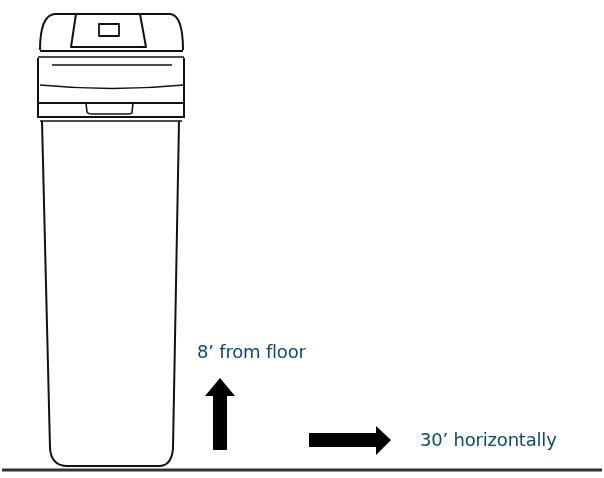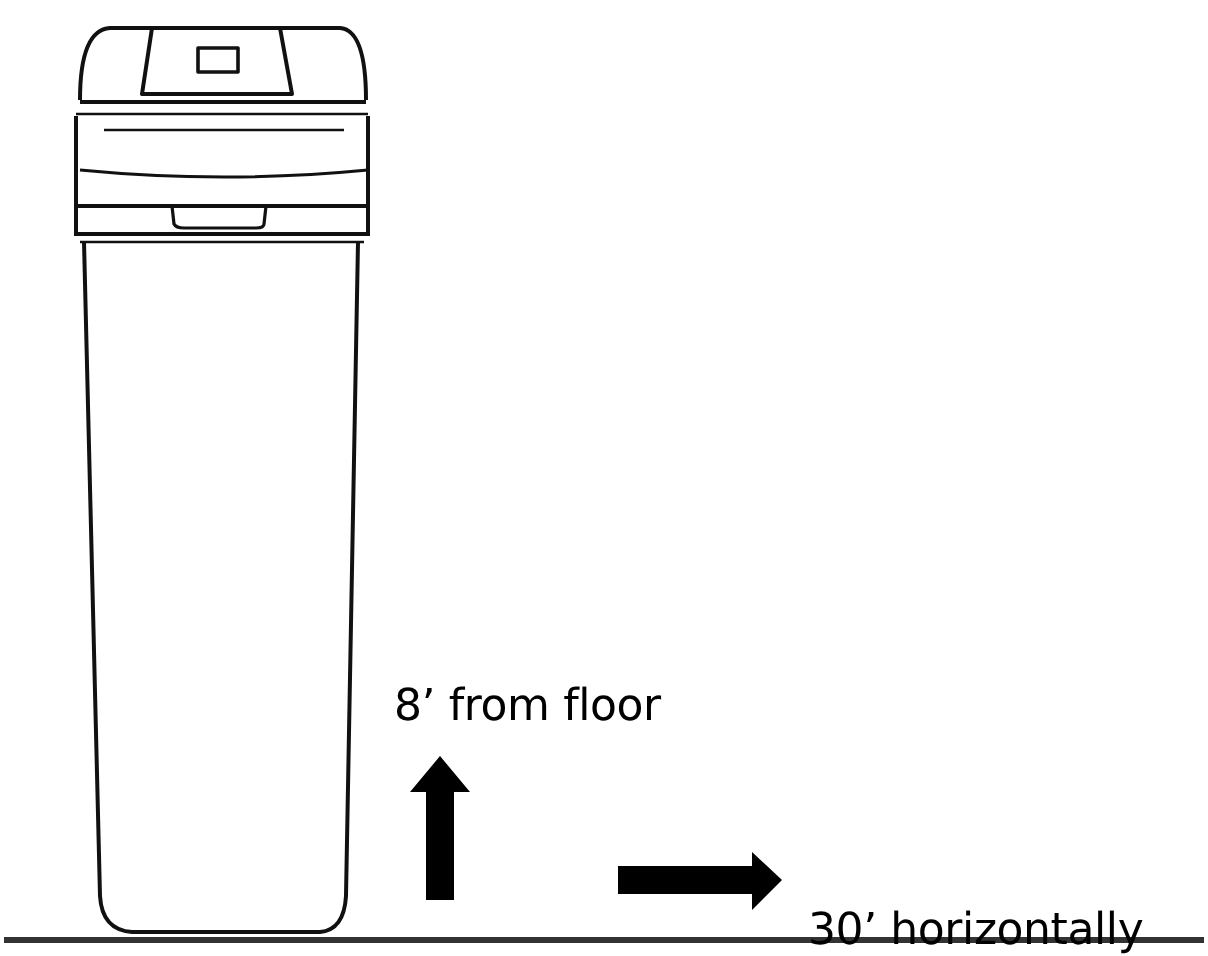--- a/index.html
+++ b/index.html
@@ -1,21 +1,21 @@
 <!DOCTYPE html>
 <html><head>
   <meta charset="utf-8">
   <style>
     html, body { margin: 0; padding: 0; background: #ffffff; }
     body { width: 604px; height: 478px; position: relative; overflow: hidden;
            font-family: "DejaVu Sans", "Liberation Sans", sans-serif; }
     .canvas { position: absolute; left: 0; top: 0; width: 604px; height: 478px; }
-    .label { position: absolute; font-size: 22px; color: #000000; white-space: nowrap; letter-spacing: -0.2px; }
+    .label { position: absolute; font-size: 18px; color: #0c4a6e; white-space: nowrap; letter-spacing: -0.2px; }
     .label-up { left: 197px; top: 341px; }
-    .label-right { left: 404px; top: 429px; margin-top: 24px; }
+    .label-right { left: 420px; top: 429px; }
   </style>
 </head>
 <body>
 
 <div class="canvas">
   <svg width="604" height="478" viewBox="0 0 604 478" xmlns="http://www.w3.org/2000/svg">
     <g fill="none" stroke="#111111" stroke-width="2" stroke-linejoin="round">
 
       <path d="M40,50 Q40,15 55,14 L170,14 Q183,15 183,50"></path>
 

